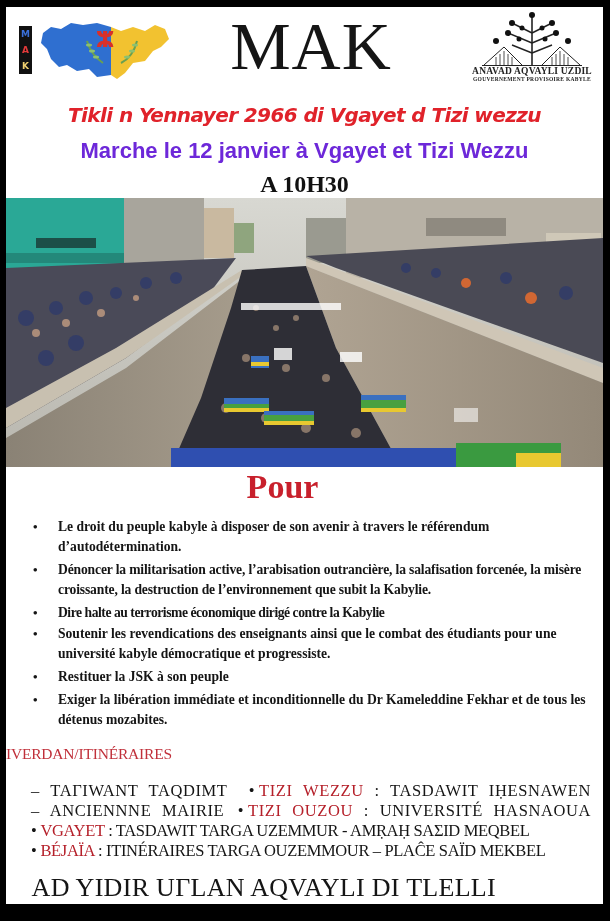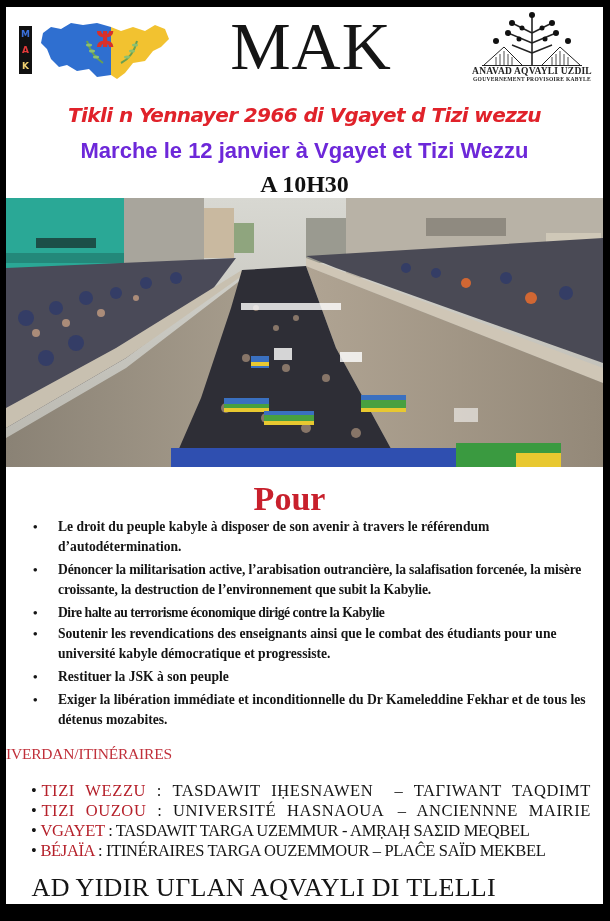--- a/index.html
+++ b/index.html
@@ -61,24 +61,23 @@
 
     
     .photo {
       position: absolute; left: 0; top: 191px; width: 597px; height: 269px; overflow: hidden;
       background: #7a7065;
     }
     .photo svg { width: 100%; height: 100%; display: block; }
 
     
     .pour-title {
-      position: absolute; left: 0; top: 473px; width: 553px; text-align: center;
+      position: absolute; left: 0; top: 461px; width: 553px; text-align: center;
       font-family: "Liberation Serif", serif; font-weight: bold; font-size: 34px; color: #c8202c;
       line-height: 38px;
-      margin-left: 7px;
     }
     .demands {
       position: absolute; left: 26px; top: 510px; width: 565px; list-style: none;
     }
     .demand {
       position: relative; padding-left: 26px;
       font-family: "Liberation Serif", serif; font-weight: bold; font-size: 13.6px; color: #151515;
       line-height: 20px; margin-bottom: 3px;
     }
     .demand.narrow { letter-spacing: -0.45px; margin-bottom: 1px; }
@@ -299,26 +298,26 @@
     <li class="demand" style="letter-spacing:-0.15px;"><span class="bullet">•</span><span>Dénoncer la militarisation active, l’arabisation outrancière, la salafisation forcenée, la misère croissante, la destruction de l’environnement que subit la Kabylie.</span></li>
     <li class="demand narrow"><span class="bullet">•</span><span>Dire halte au  terrorisme économique dirigé contre la Kabylie</span></li>
     <li class="demand"><span class="bullet">•</span><span>Soutenir les revendications des enseignants ainsi que le combat des étudiants pour une université kabyle démocratique et progressiste.</span></li>
     <li class="demand"><span class="bullet">•</span><span>Restituer la JSK à son peuple</span></li>
     <li class="demand"><span class="bullet">•</span><span>Exiger la libération immédiate et inconditionnelle du Dr Kameleddine Fekhar et de tous les détenus mozabites.</span></li>
   </ul>
 
   <div class="itin-title">IVERDAN/ITINÉRAIRES</div>
   <div class="routes">
     <div class="route wide">
+      <span class="part"><span> – </span><span>TAΓIWANT TAQDIMT</span></span>
       <span class="part"><span class="dot">•</span><span class="city">TIZI WEZZU</span><span> : </span><span>TASDAWIT IḤESNAWEN</span></span>
-      <span class="part"><span> – </span><span>TAΓIWANT TAQDIMT</span></span>
     </div>
     <div class="route wide">
+      <span class="part"><span> – </span><span>ANCIENNNE MAIRIE</span></span>
       <span class="part"><span class="dot">•</span><span class="city">TIZI OUZOU</span><span> : </span><span>UNIVERSITÉ HASNAOUA</span></span>
-      <span class="part"><span> – </span><span>ANCIENNNE MAIRIE</span></span>
     </div>
     <div class="route tight">
       <span class="part"><span class="dot">•</span><span class="city">VGAYET</span><span> : </span><span>TASDAWIT TARGA UZEMMUR</span><span> - </span><span>AMṚAḤ SAΣID MEQBEL</span></span>
     </div>
     <div class="route tight">
       <span class="part"><span class="dot">•</span><span class="city">BÉJAÏA</span><span> : </span><span>ITINÉRAIRES TARGA OUZEMMOUR</span><span> – </span><span>PLAĈE SAÏD MEKBEL</span></span>
     </div>
   </div>
 
   <div class="slogan">AD YIDIR UΓLAN AQVAYLI DI TLELLI</div>

